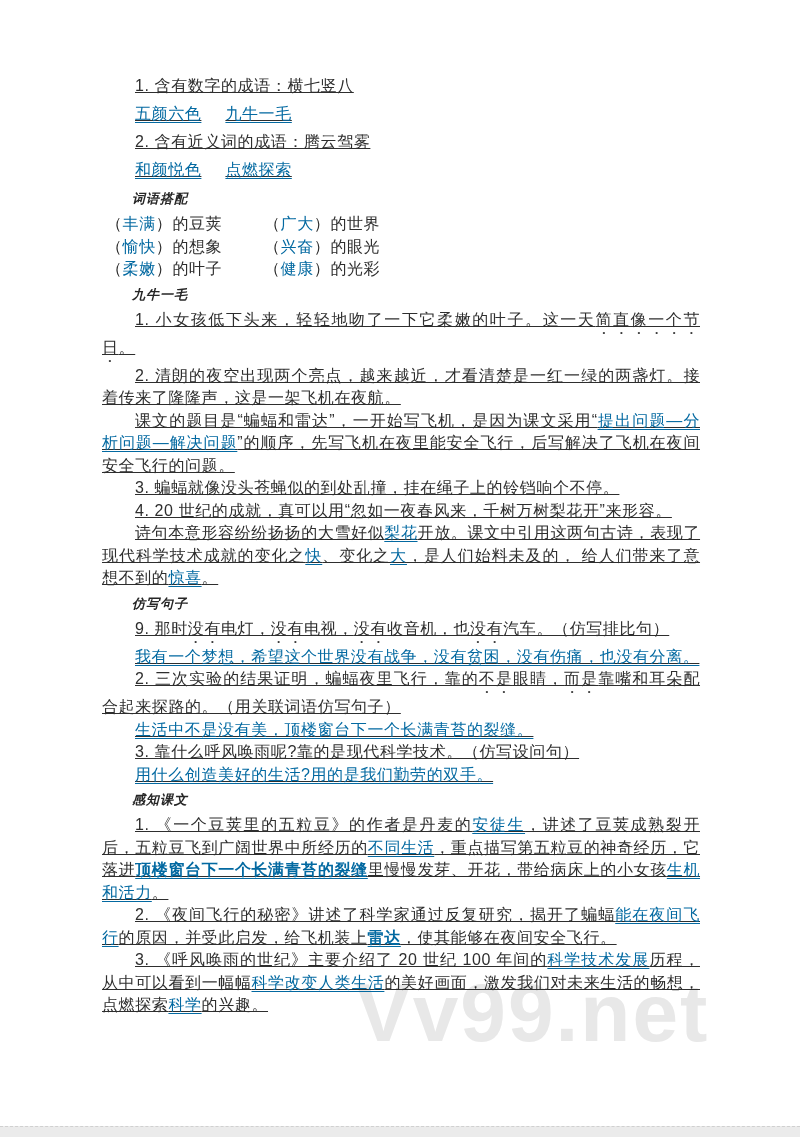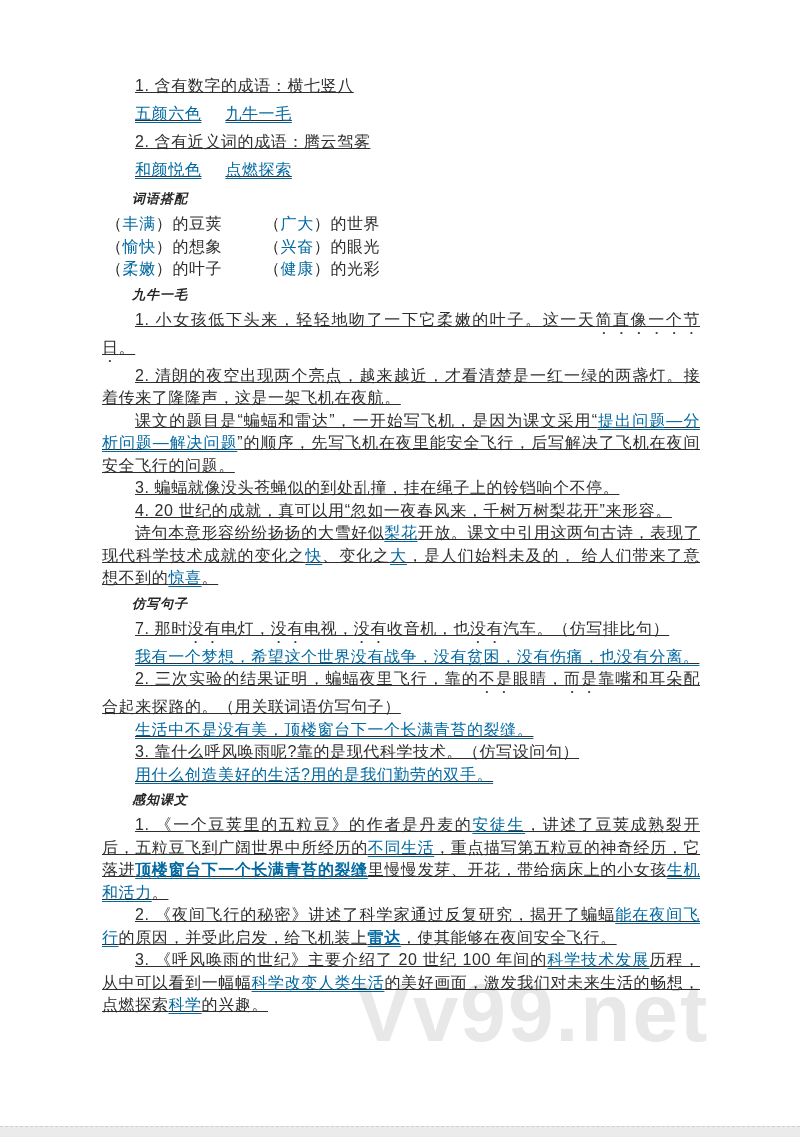--- a/index.html
+++ b/index.html
@@ -71,21 +71,21 @@
         </div>
       </div>
       <div class="sec-h">九牛一毛</div>
       <p class="para"><span>1. 小女孩低下头来，轻轻地吻了一下它柔嫩的叶子。这一天</span><span class="dots">简直像一个节日</span><span>。</span></p>
       <p class="para"><span>2. 清朗的夜空出现两个亮点，越来越近，才看清楚是一红一绿的两盏灯。接着传来了隆隆声，这是一架飞机在夜航。</span></p>
       <p class="para"><span>课文的题目是“蝙蝠和雷达”，一开始写飞机，是因为课文采用“</span><span class="red ul">提出问题—分析问题—解决问题</span><span>”的顺序，先写飞机在夜里能安全飞行，后写解决了飞机在夜间安全飞行的问题。</span></p>
       <p class="para"><span>3. 蝙蝠就像没头苍蝇似的到处乱撞，挂在绳子上的铃铛响个不停。</span></p>
       <p class="para"><span>4. 20 世纪的成就，真可以用“忽如一夜春风来，千树万树梨花开”来形容。</span></p>
       <p class="para"><span>诗句本意形容纷纷扬扬的大雪好似</span><span class="red ul">梨花</span><span>开放。课文中引用这两句古诗，表现了现代科学技术成就的变化之</span><span class="red ul">快</span><span>、变化之</span><span class="red ul">大</span><span>，是人们始料未及的， 给人们带来了意想不到的</span><span class="red ul">惊喜</span><span>。</span></p>
       <div class="sec-h">仿写句子</div>
-      <p class="para"><span>7. 那时</span><span class="dots">没有</span><span>电灯，</span><span class="dots">没有</span><span>电视，</span><span class="dots">没有</span><span>收音机，也</span><span class="dots">没有</span><span>汽车。（仿写排比句）</span></p>
+      <p class="para"><span>9. 那时</span><span class="dots">没有</span><span>电灯，</span><span class="dots">没有</span><span>电视，</span><span class="dots">没有</span><span>收音机，也</span><span class="dots">没有</span><span>汽车。（仿写排比句）</span></p>
       <p class="para"><span class="red ul">我有一个梦想，希望这个世界没有战争，没有贫困，没有伤痛，也没有分离。</span></p>
       <p class="para"><span>2. 三次实验的结果证明，蝙蝠夜里飞行，靠的</span><span class="dots">不是</span><span>眼睛，</span><span class="dots">而是</span><span>靠嘴和耳朵配合起来探路的。（用关联词语仿写句子）</span></p>
       <p class="para"><span class="red ul">生活中不是没有美，顶楼窗台下一个长满青苔的裂缝。</span></p>
       <p class="para"><span>3. 靠什么呼风唤雨呢?靠的是现代科学技术。（仿写设问句）</span></p>
       <p class="para"><span class="red ul">用什么创造美好的生活?用的是我们勤劳的双手。</span></p>
       <div class="sec-h">感知课文</div>
       <p class="para"><span>1. 《一个豆荚里的五粒豆》的作者是丹麦的</span><span class="red ul">安徒生</span><span>，讲述了豆荚成熟裂开后，五粒豆飞到广阔世界中所经历的</span><span class="red ul">不同生活</span><span>，重点描写第五粒豆的神奇经历，它落进</span><span class="red ul bold">顶楼窗台下一个长满青苔的裂缝</span><span>里慢慢发芽、开花，带给病床上的小女孩</span><span class="red ul">生机和活力</span><span>。</span></p>
       <p class="para"><span>2. 《夜间飞行的秘密》讲述了科学家通过反复研究，揭开了蝙蝠</span><span class="red ul">能在夜间飞行</span><span>的原因，并受此启发，给飞机装上</span><span class="red ul bold">雷达</span><span>，使其能够在夜间安全飞行。</span></p>
       <p class="para"><span>3. 《呼风唤雨的世纪》主要介绍了 20 世纪 100 年间的</span><span class="red ul">科学技术发展</span><span>历程，从中可以看到一幅幅</span><span class="red ul">科学改变人类生活</span><span>的美好画面，激发我们对未来生活的畅想，点燃探索</span><span class="red ul">科学</span><span>的兴趣。</span></p>
     </div>

